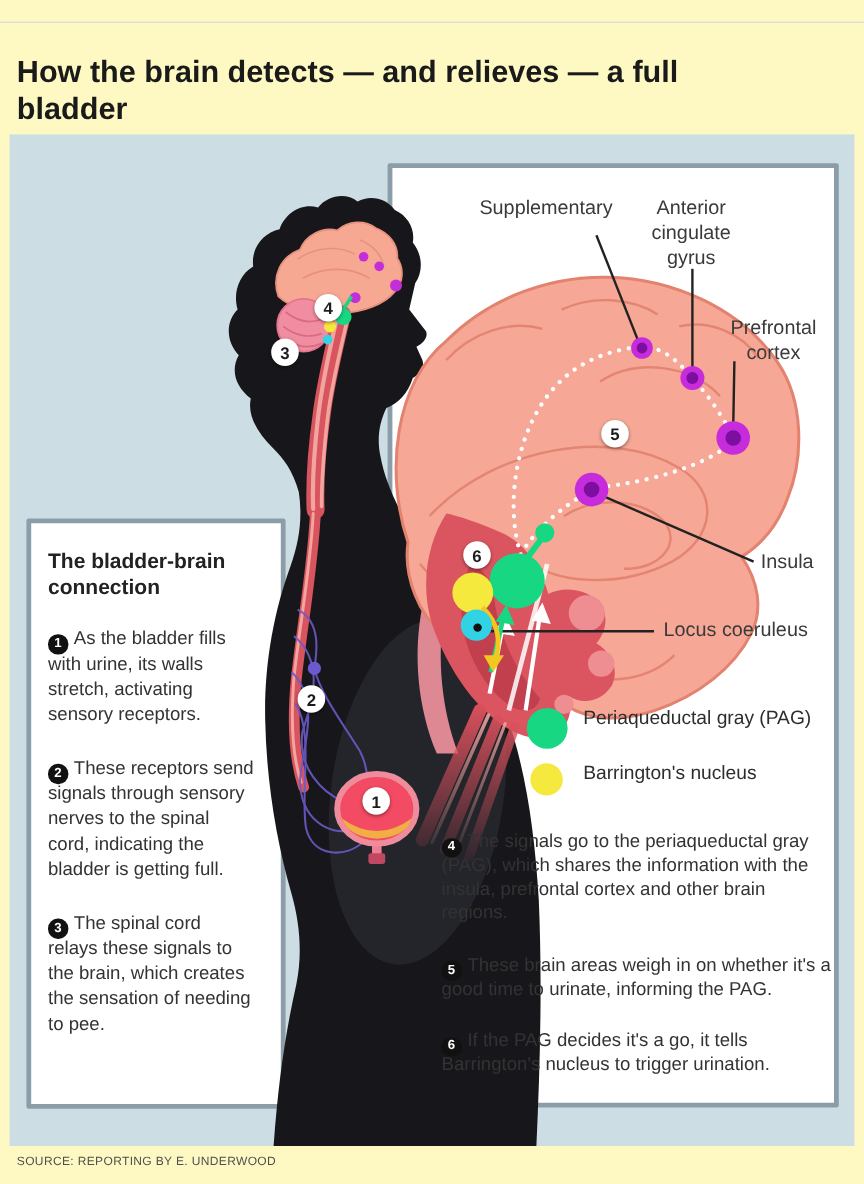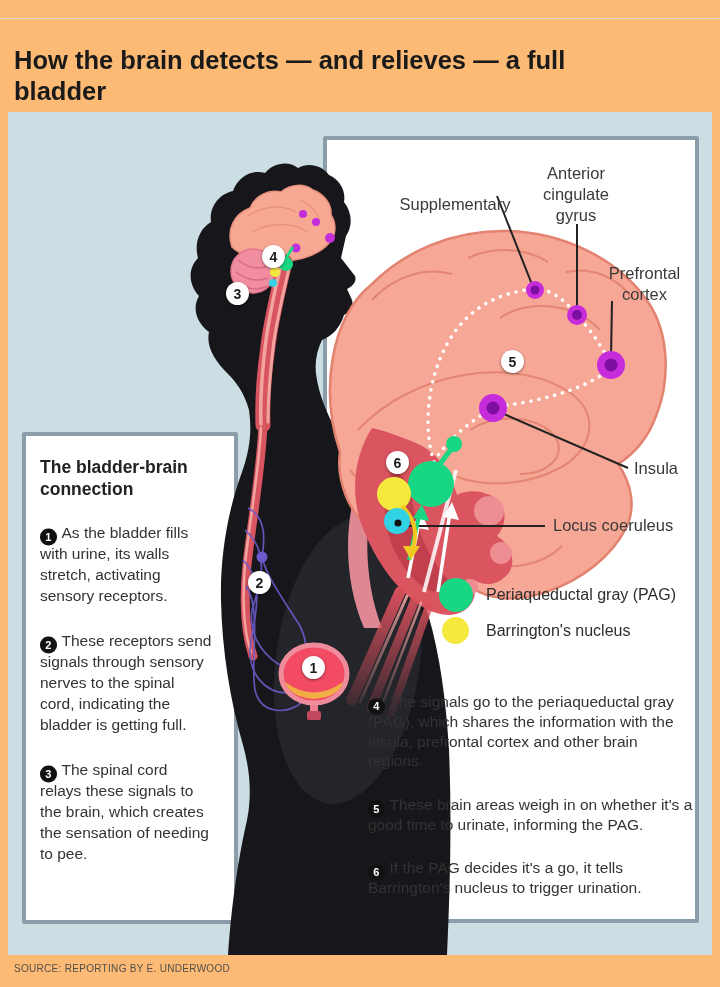--- a/index.html
+++ b/index.html
@@ -1,17 +1,17 @@
 <!DOCTYPE html>
 <html><head>
 <meta charset="utf-8">
 <style>
   html,body{margin:0;padding:0;background:#ffffff;}
   body{width:720px;height:987px;font-family:"Liberation Sans",sans-serif;-webkit-font-smoothing:antialiased;}
-  .page{position:relative;width:720px;height:987px;overflow:hidden;background:#fdba74;}
+  .page{position:relative;width:720px;height:987px;overflow:hidden;background:#fef9c3;}
   .hairline{position:absolute;left:0;top:18px;width:720px;height:1px;background:#d8d8d8;}
   .title{position:absolute;left:14px;top:28px;width:620px;font-size:25.5px;line-height:31px;font-weight:bold;color:#1a1a1a;z-index:6;}
   .canvas-bg{position:absolute;left:8px;top:112px;width:704px;height:843px;background:#ccdee4;z-index:1;}
   .panel{position:absolute;background:#ffffff;border:4px solid #8c9daa;border-radius:2px;box-sizing:border-box;z-index:2;}
   .panel-left{left:22px;top:432px;width:216px;height:492px;}
   .panel-right{left:323px;top:136px;width:376px;height:787px;}
   .art{position:absolute;left:0;top:0;width:720px;height:987px;z-index:3;pointer-events:none;}
   .lbl{position:absolute;z-index:4;font-size:16.5px;line-height:21px;color:#3a3a3a;text-align:center;}
   .lbl.nowrap{white-space:nowrap;text-align:left;}
   .marker{position:absolute;z-index:5;width:23px;height:23px;border-radius:50%;background:#ffffff;
@@ -19,21 +19,21 @@
           font-size:14px;font-weight:bold;color:#1c1c1c;}
   .left-text{position:absolute;left:40px;top:456px;width:172px;z-index:4;}
   .left-heading{font-size:17.5px;line-height:22px;font-weight:bold;color:#222222;margin:0 0 22px 0;}
   .step{font-size:15.5px;line-height:21px;color:#333333;margin:0 0 24px 0;}
   .right-steps{position:absolute;left:368px;top:692px;width:328px;z-index:4;}
   .right-steps .step{line-height:19.5px;margin:0 0 24px 0;}
   .badge{display:inline-flex;align-items:center;justify-content:center;width:16.5px;height:16.5px;
          border-radius:50%;background:#111111;color:#ffffff;font-size:11px;font-weight:bold;
          margin-right:5px;transform:translateY(2.5px);}
   .legend{position:absolute;left:439px;top:578px;z-index:4;}
-  .legend-row{display:flex;align-items:center;margin-bottom:5px;}
+  .legend-row{display:flex;margin-bottom:5px;margin-top:12px;}
   .swatch{border-radius:50%;flex:0 0 auto;}
   .swatch-pag{width:34px;height:34px;background:#17d783;margin-right:13px;}
   .swatch-barr{width:27px;height:27px;background:#f6e93d;margin-left:3px;margin-right:17px;}
   .legend-label{font-size:16px;color:#2d2d2d;}
   .footer-src{position:absolute;left:14px;top:963px;font-size:10px;letter-spacing:0.3px;color:#4f4f4f;z-index:6;}
   .footer-credit{position:absolute;right:14px;top:994px;font-size:11.5px;letter-spacing:0.3px;color:#4f4f4f;z-index:6;}
 </style>
 </head>
 <body>
 
@@ -200,21 +200,21 @@
         <polygon points="422,504 413,518 429,521" fill="#17d783"></polygon>
         <circle cx="394" cy="494" r="17" fill="#f6e93d"></circle>
         <path d="M 402,506 C 416,520 418,536 412,550" stroke="#f2c71f" stroke-width="4" fill="none"></path>
         <polygon points="411,560 403,546 420,546" fill="#f2c71f"></polygon>
         <circle cx="397" cy="521" r="13" fill="#30d2e4"></circle>
         <circle cx="398" cy="523" r="3.5" fill="#111111"></circle>
       </g>
     </g>
   </svg>
 
-  <div class="lbl" style="left:385px;top:163px;width:140px;margin-top:31px;">
+  <div class="lbl" style="left:385px;top:163px;width:140px;">
     <div>Supplementary</div>
   </div>
   <div class="lbl" style="left:597px;top:263px;width:95px;">
     <div>Prefrontal</div>
     <div>cortex</div>
   </div>
   <div class="lbl" style="left:521px;top:163px;width:110px;">
     <div>Anterior</div>
     <div>cingulate</div>
     <div>gyrus</div>

